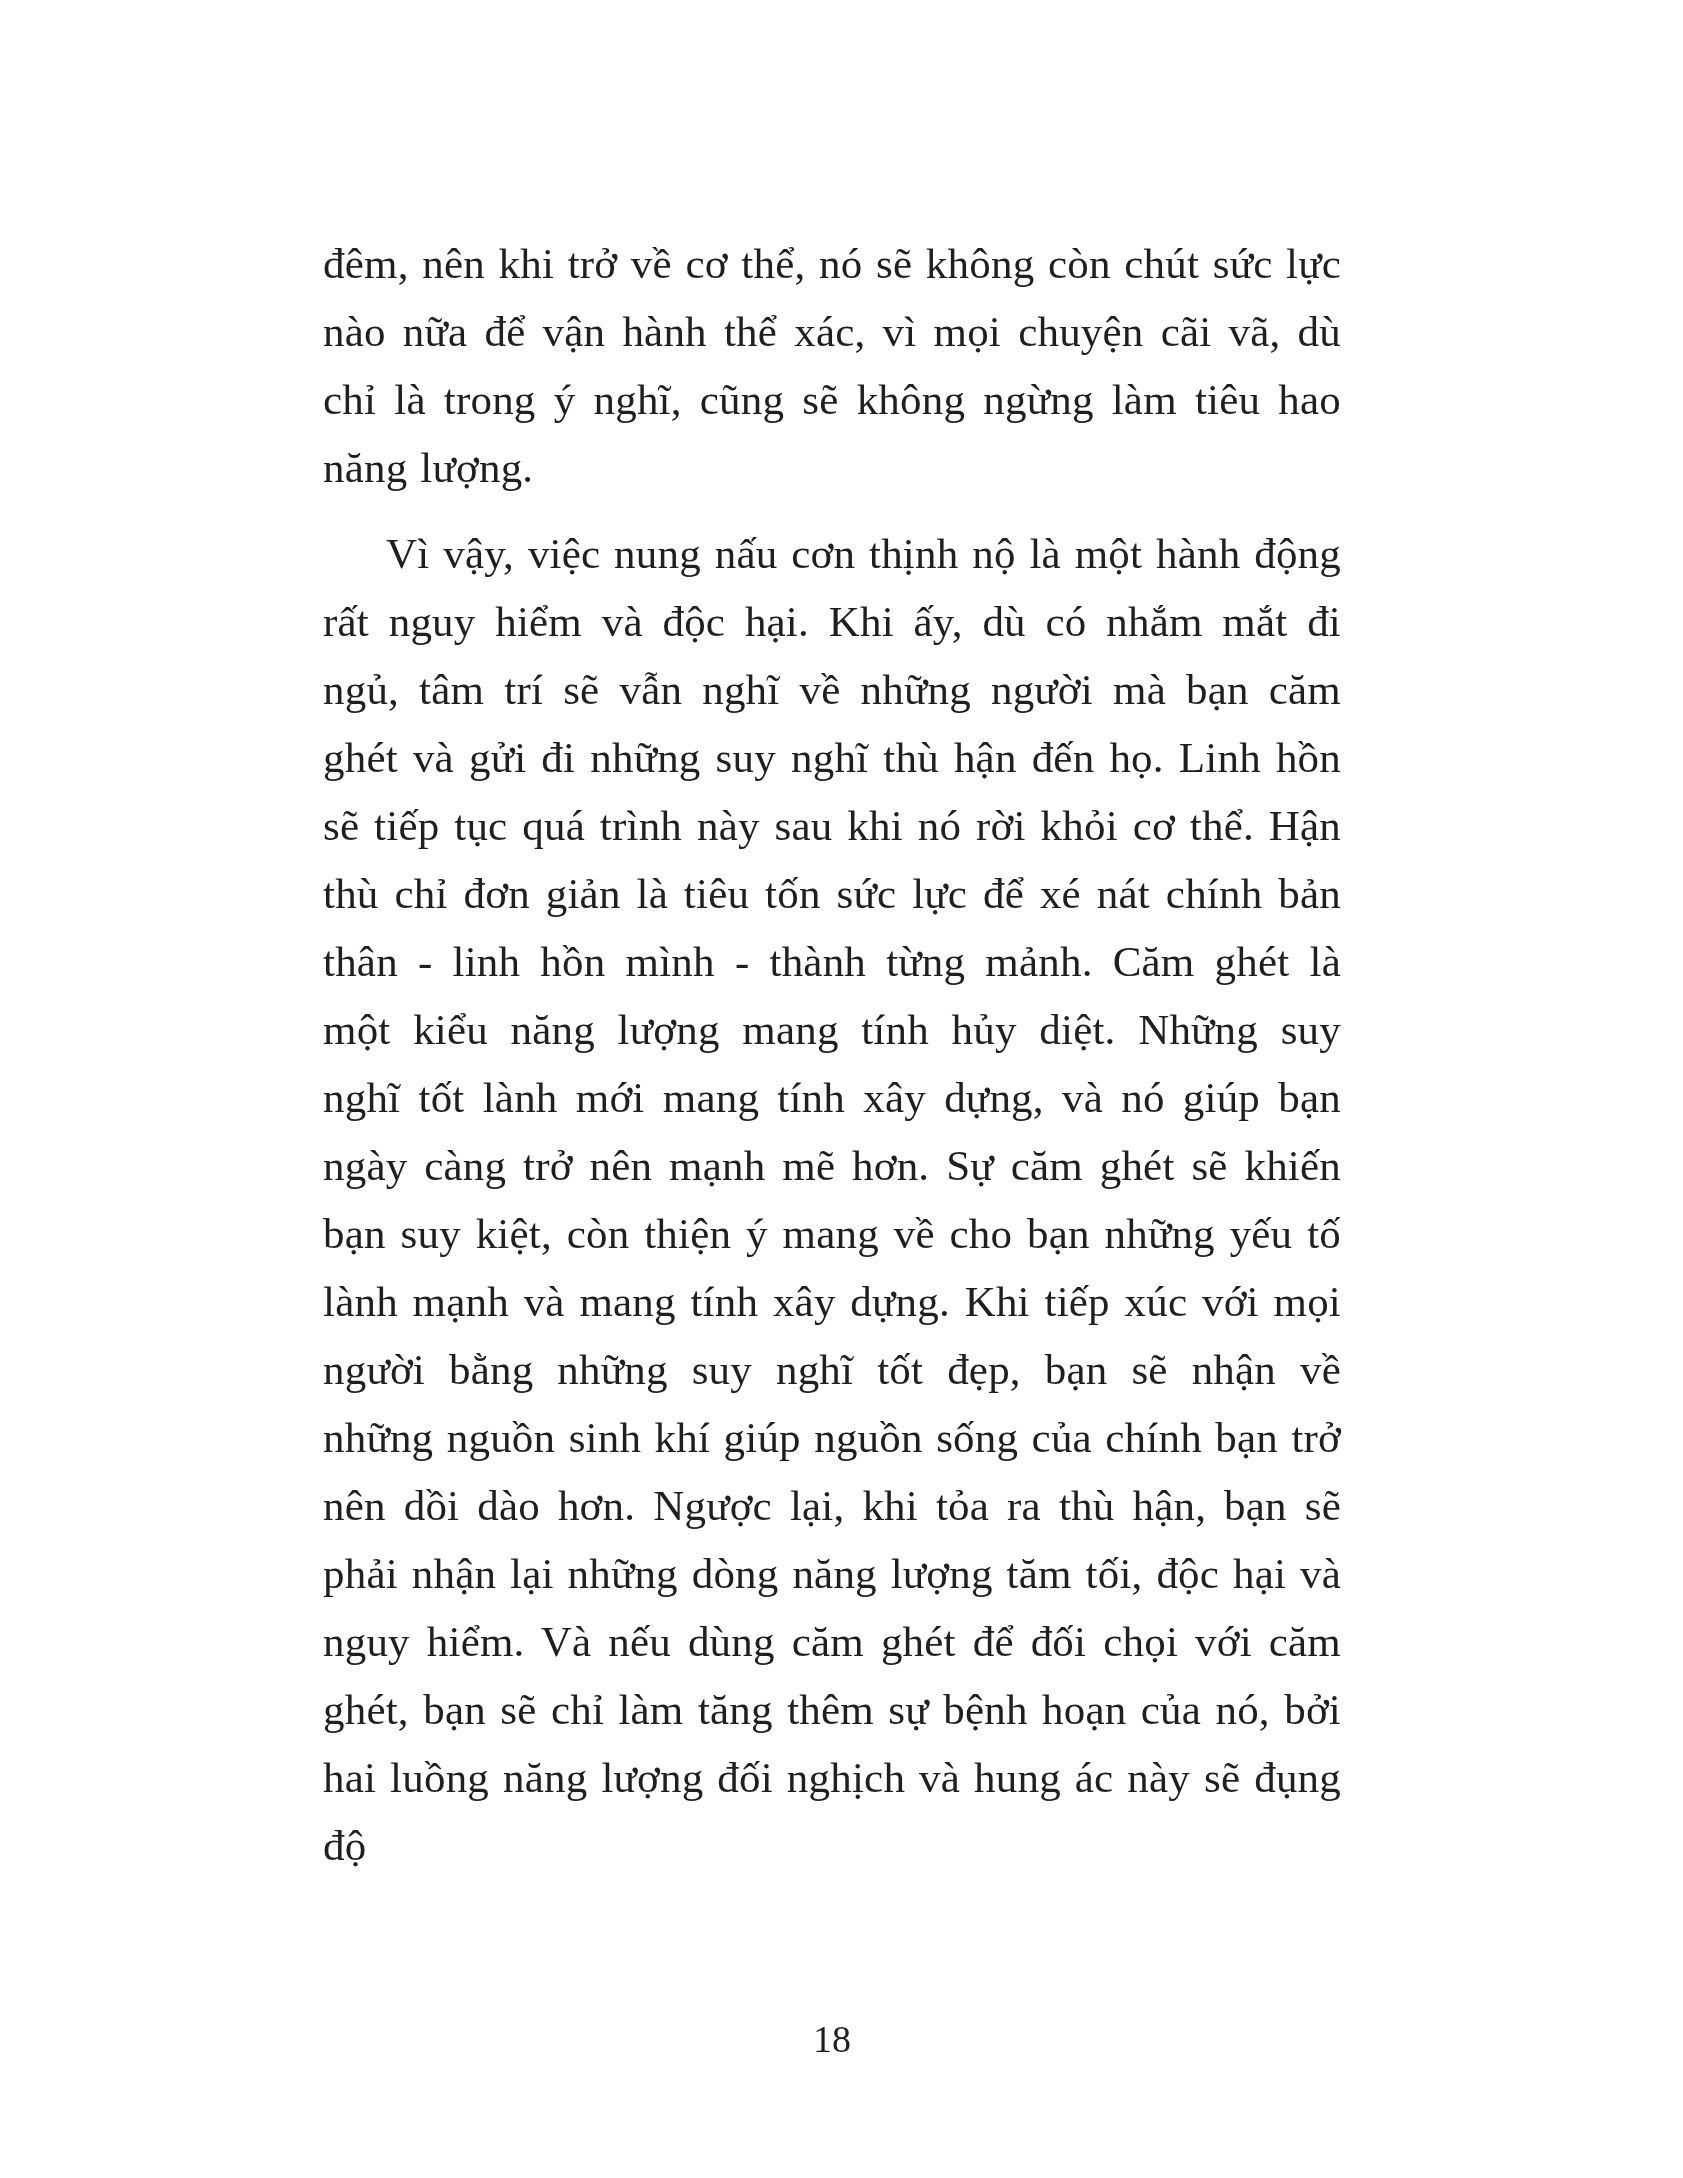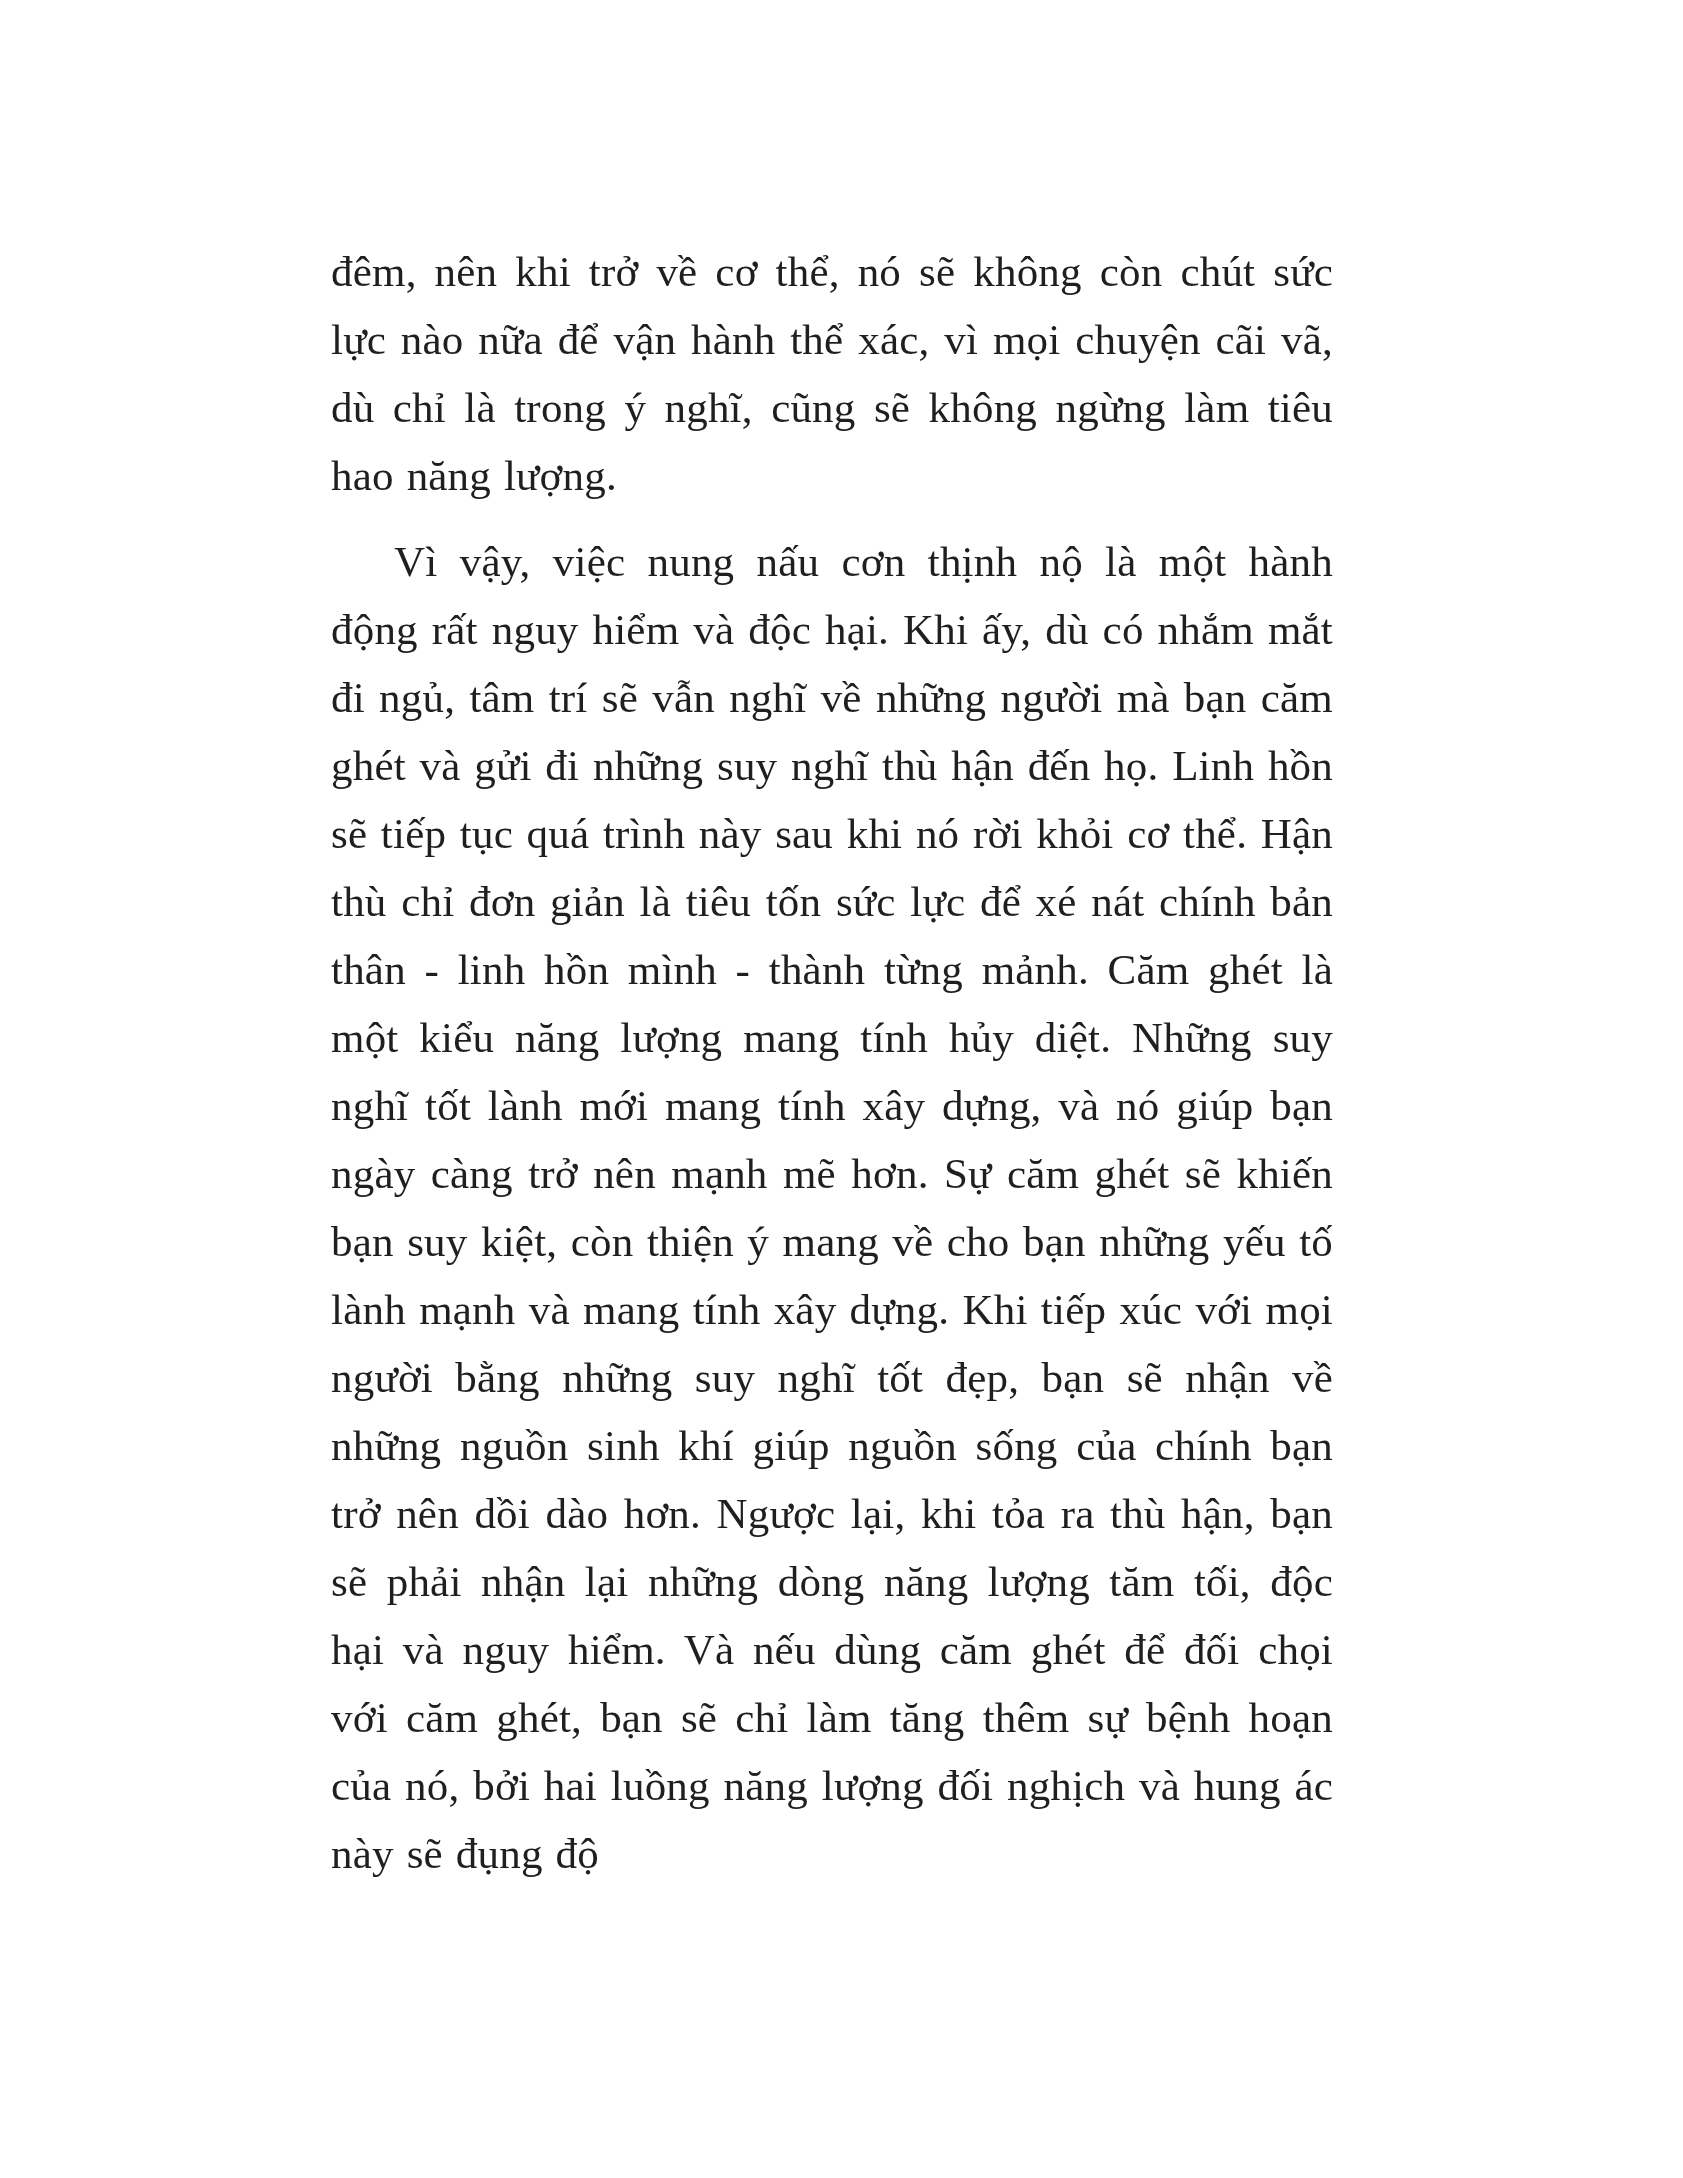--- a/index.html
+++ b/index.html
@@ -31,21 +31,21 @@
     width: 1018px;
     font-size: 43px;
     line-height: 68px;
     text-align: justify;
     text-justify: inter-word;
     letter-spacing: 0.2px;
     word-spacing: 2px;
   }
 
   .para {
-    margin: 8px;
+    margin: 0;
   }
 
   .para + .para {
     margin-top: 18px;
   }
 
   .para.indent {
     text-indent: 63px;
   }
 
@@ -63,15 +63,16 @@
 </head>
 <body>
 
 <div class="page">
 
   <div class="text-block">
     <p class="para no-indent">đêm, nên khi trở về cơ thể, nó sẽ không còn chút sức lực nào nữa để vận hành thể xác, vì mọi chuyện cãi vã, dù chỉ là trong ý nghĩ, cũng sẽ không ngừng làm tiêu hao năng lượng.</p>
     <p class="para indent">Vì vậy, việc nung nấu cơn thịnh nộ là một hành động rất nguy hiểm và độc hại. Khi ấy, dù có nhắm mắt đi ngủ, tâm trí sẽ vẫn nghĩ về những người mà bạn căm ghét và gửi đi những suy nghĩ thù hận đến họ. Linh hồn sẽ tiếp tục quá trình này sau khi nó rời khỏi cơ thể. Hận thù chỉ đơn giản là tiêu tốn sức lực để xé nát chính bản thân - linh hồn mình - thành từng mảnh. Căm ghét là một kiểu năng lượng mang tính hủy diệt. Những suy nghĩ tốt lành mới mang tính xây dựng, và nó giúp bạn ngày càng trở nên mạnh mẽ hơn. Sự căm ghét sẽ khiến bạn suy kiệt, còn thiện ý mang về cho bạn những yếu tố lành mạnh và mang tính xây dựng. Khi tiếp xúc với mọi người bằng những suy nghĩ tốt đẹp, bạn sẽ nhận về những nguồn sinh khí giúp nguồn sống của chính bạn trở nên dồi dào hơn. Ngược lại, khi tỏa ra thù hận, bạn sẽ phải nhận lại những dòng năng lượng tăm tối, độc hại và nguy hiểm. Và nếu dùng căm ghét để đối chọi với căm ghét, bạn sẽ chỉ làm tăng thêm sự bệnh hoạn của nó, bởi hai luồng năng lượng đối nghịch và hung ác này sẽ đụng độ</p>
   </div>
 
+  <div class="page-number">18</div>
 
 </div>
 
 
 </body></html>

